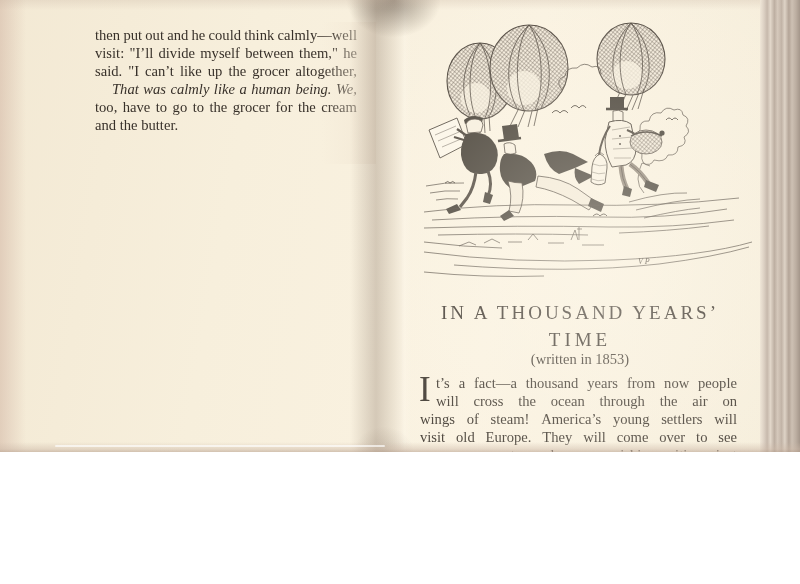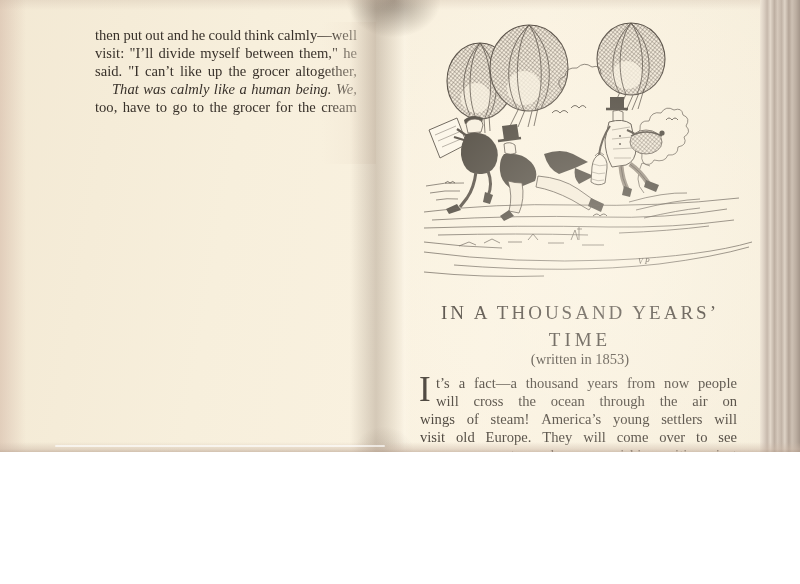--- a/index.html
+++ b/index.html
@@ -54,20 +54,21 @@
 <body>
 
 <div id="photo">
 
   <div id="left-text" class="textblock">
       <div class="line just"><span>then</span><span>put</span><span>out</span><span>and</span><span>he</span><span>could</span><span>think</span><span>calmly—well</span></div>
       <div class="line just"><span>visit:</span><span>"I’ll</span><span>divide</span><span>myself</span><span>between</span><span>them,"</span><span>he</span></div>
       <div class="line just"><span>said.</span><span>"I</span><span>can’t</span><span>like</span><span>up</span><span>the</span><span>grocer</span><span>altogether,</span></div>
       <div class="line just ind"><span>That</span><span>was</span><span>calmly</span><span>like</span><span>a</span><span>human</span><span>being.</span><span>We,</span></div>
       <div class="line just"><span>too,</span><span>have</span><span>to</span><span>go</span><span>to</span><span>the</span><span>grocer</span><span>for</span><span>the</span><span>cream</span></div>
+      <div class="line">and the butter.</div>
     </div>
   <div id="pagenum-left" class="pagenum">286</div>
 
   <svg id="illustration" width="328" height="268" viewBox="0 0 328 268">
     <defs>
       <pattern id="xh" width="3" height="3" patternUnits="userSpaceOnUse" patternTransform="rotate(40)">
         <path d="M0 0.6 H3 M0.6 0 V3" stroke="#564d42" stroke-width="0.42" fill="none"></path>
       </pattern>
     </defs>
     <g stroke="#473f36" fill="none" stroke-width="0.8">

